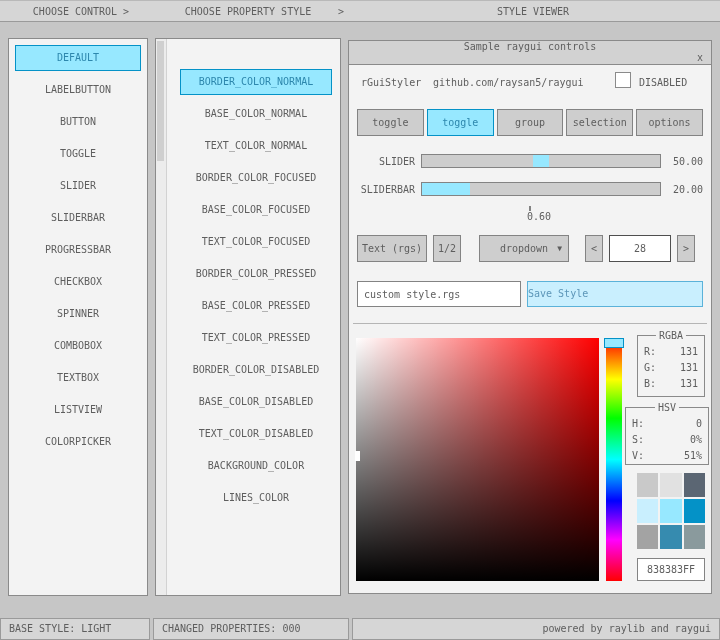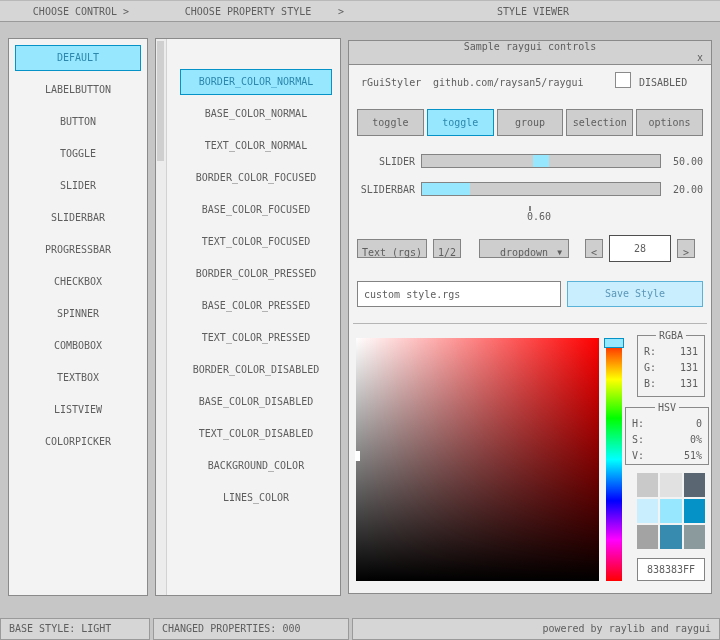--- a/index.html
+++ b/index.html
@@ -48,32 +48,32 @@
   .s-value{width:36px;text-align:right;margin-left:6px;flex:none;}
   .track{flex:1;height:14px;background:#cdcdcd;border:1px solid #838383;position:relative;box-sizing:border-box;}
   .track.light{background:#f6f6f6;}
   .knob{position:absolute;top:0;width:16px;height:12px;background:#97e8ff;}
   .fill{position:absolute;left:0;top:0;height:12px;background:#97e8ff;}
   #slider-row{top:112px;height:16px;}
   #sliderbar-row{top:140px;height:16px;}
   #progress-row{top:165px;height:16px;flex-direction:column;}
   
   #buttons-row{top:194px;height:27px;}
-  #buttons-row .btnish{height:19px;line-height:25px;flex:none;}
+  #buttons-row .btnish{height:27px;line-height:25px;flex:none;}
   #btn-text{width:70px;margin-right:6px;}
   #btn-half{width:28px;margin-right:18px;}
   #dropdown{width:90px;margin-right:16px;position:relative;}
   #dropdown .dd-arrow{position:absolute;right:6px;top:0;line-height:25px;font-size:8px;}
   #spin-dec{width:18px;margin-right:6px;}
   #spin-value{width:62px;margin-right:6px;background:#ffffff;border:1px solid #4f4f4f;line-height:25px;text-align:center;box-sizing:border-box;}
   #spin-inc{width:18px;}
   
   #file-row{top:240px;height:26px;}
-  #file-input{width:204px;height:26px;background:#ffffff;border:1px solid #838383;box-sizing:border-box;padding:0 6px;margin-right:6px;font:inherit;color:#5e5e5e;outline:none;}
-  #save-btn{flex:1;height:26px;line-height:24px;background:#c9effe;border:1px solid #5bb2d9;color:#5c96b8;text-align:center;box-sizing:border-box;}
+  #file-input{width:164px;height:26px;background:#ffffff;border:1px solid #838383;box-sizing:border-box;padding:0 6px;margin-right:6px;font:inherit;color:#5e5e5e;outline:none;}
+  #save-btn{flex:1;height:26px;line-height:24px;background:#c9effe;border:1px solid #5bb2d9;color:#5c96b8;text-align:left;box-sizing:border-box;}
   .divider{position:absolute;left:4px;right:4px;top:282px;border-top:1px solid #b5b5b5;}
   
   .sv-square{left:7px;top:297px;width:243px;height:243px;
     background:linear-gradient(to top,#000,rgba(0,0,0,0)),linear-gradient(to right,#fff,rgba(255,255,255,0)),#ff0000;}
   .sv-cursor{position:absolute;left:-1px;top:113px;width:5px;height:10px;background:#ffffff;}
   .hue-bar{left:257px;top:297px;width:16px;height:243px;
     background:linear-gradient(to bottom,#ff0000 0%,#ffff00 17%,#00ff00 33%,#00ffff 50%,#0000ff 67%,#ff00ff 83%,#ff0000 100%);}
   .hue-handle{position:absolute;left:-2px;right:-2px;top:0;height:8px;background:#97e8ff;border:1px solid #0492c7;}
   .groupbox{position:absolute;border:1px solid #8a8a8a;box-sizing:border-box;}
   .gb-title{position:absolute;top:-6px;left:50%;transform:translateX(-50%);background:#f3f3f3;padding:0 3px;white-space:nowrap;}

